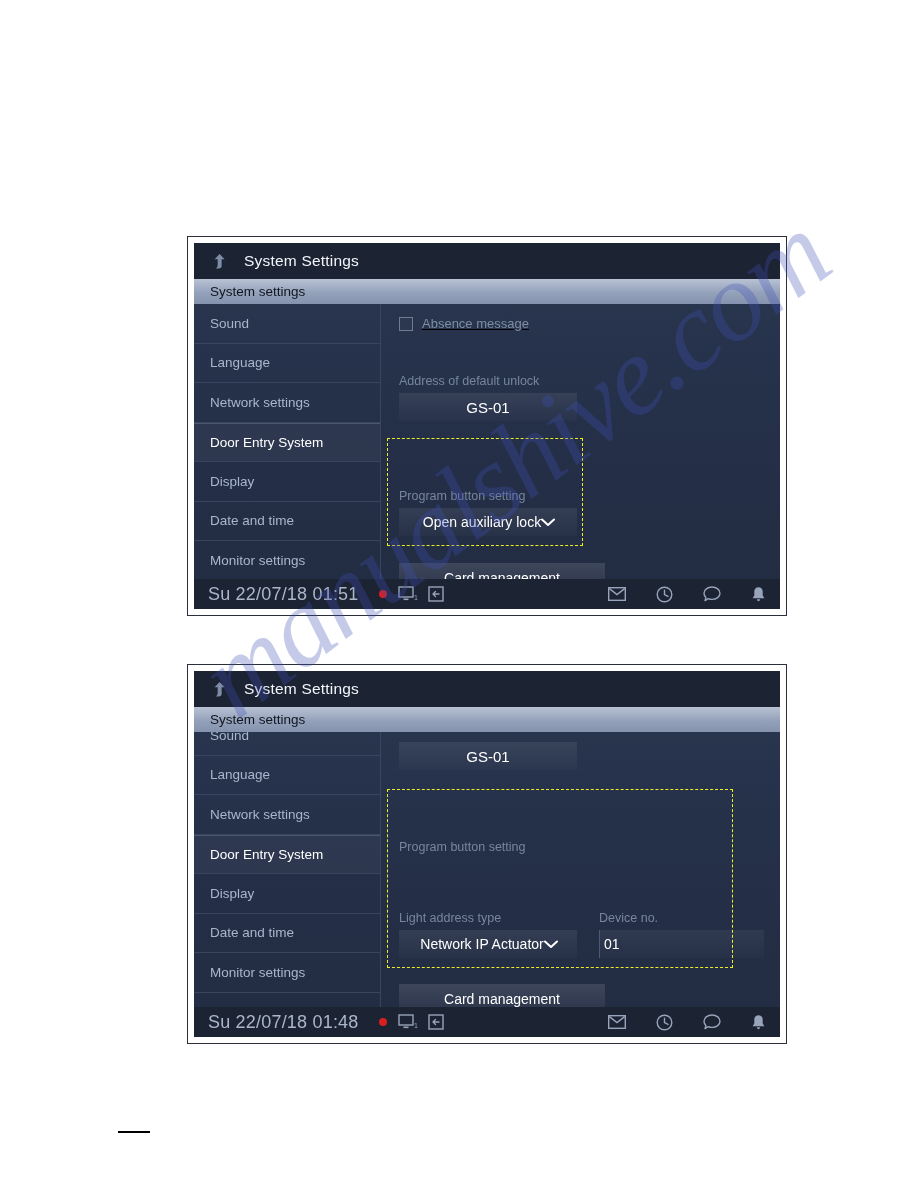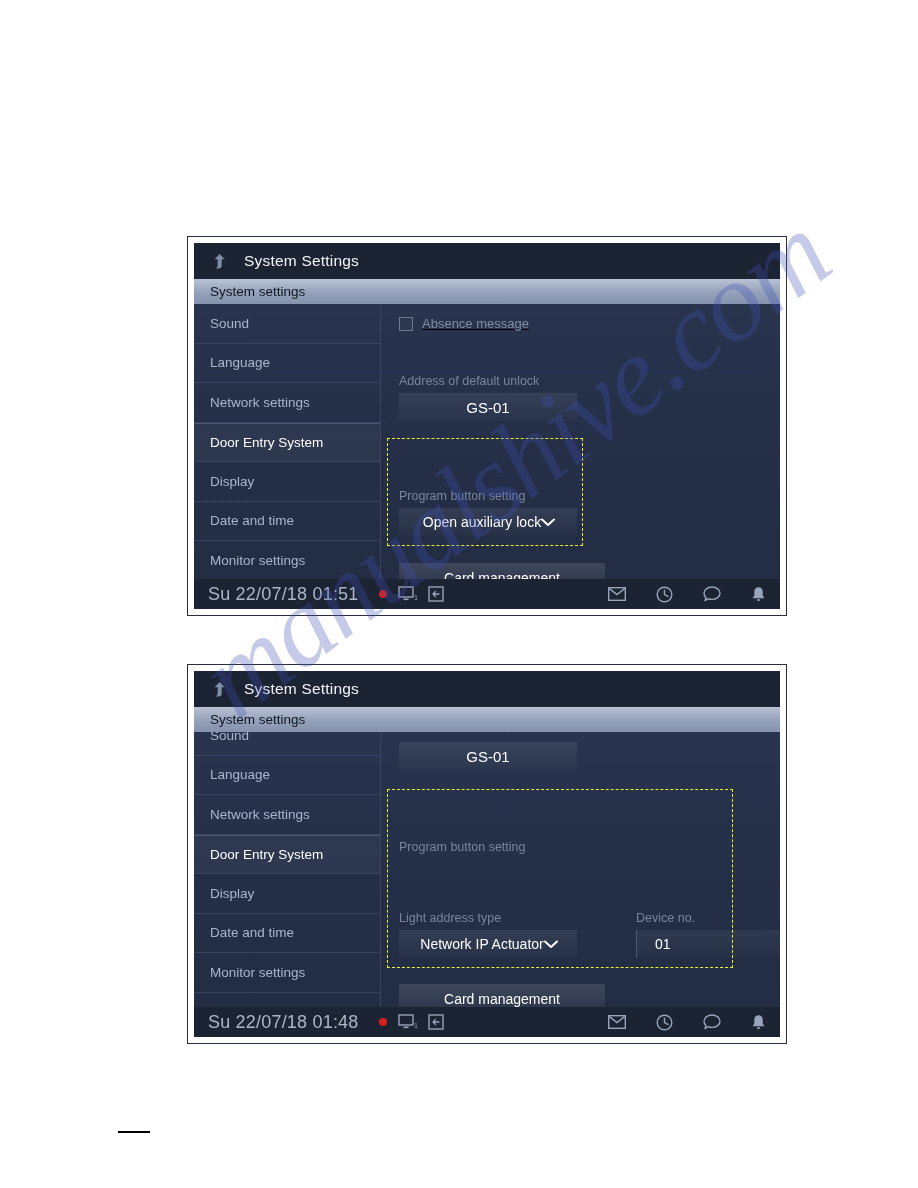--- a/index.html
+++ b/index.html
@@ -203,21 +203,21 @@
     flex: 0 0 14px;
   }
   .input-box {
     width: 165px;
     height: 28px;
     background: linear-gradient(180deg, rgba(255,255,255,0.055), rgba(255,255,255,0.015));
     border-left: 1px solid #4c5a74;
     box-sizing: border-box;
     display: flex;
     align-items: center;
-    padding-left: 18px;
+    padding-left: 4px;
   }
   .input-box .val {
     color: #ffffff;
     font-size: 14px;
   }
 
   .card-btn {
     width: 206px;
     height: 30px;
     background: linear-gradient(180deg, rgba(255,255,255,0.12), rgba(255,255,255,0.035));
@@ -231,21 +231,21 @@
 
   
   .hl {
     border: 1.6px dashed #efef22;
     box-sizing: border-box;
     padding: 7px 0 9px 11px;
     margin-left: -12px;
   }
   .hl.wide { padding-right: 14px; }
 
-  .row2 { display: flex; gap: 37px; }
+  .row2 { display: flex; }
   .row2 .col-a { margin-right: 22px; }
 
   
   .statusbar {
     height: 30px;
     flex: 0 0 30px;
     background: #1c2333;
     display: flex;
     align-items: center;
     padding: 0 14px 0 14px;

